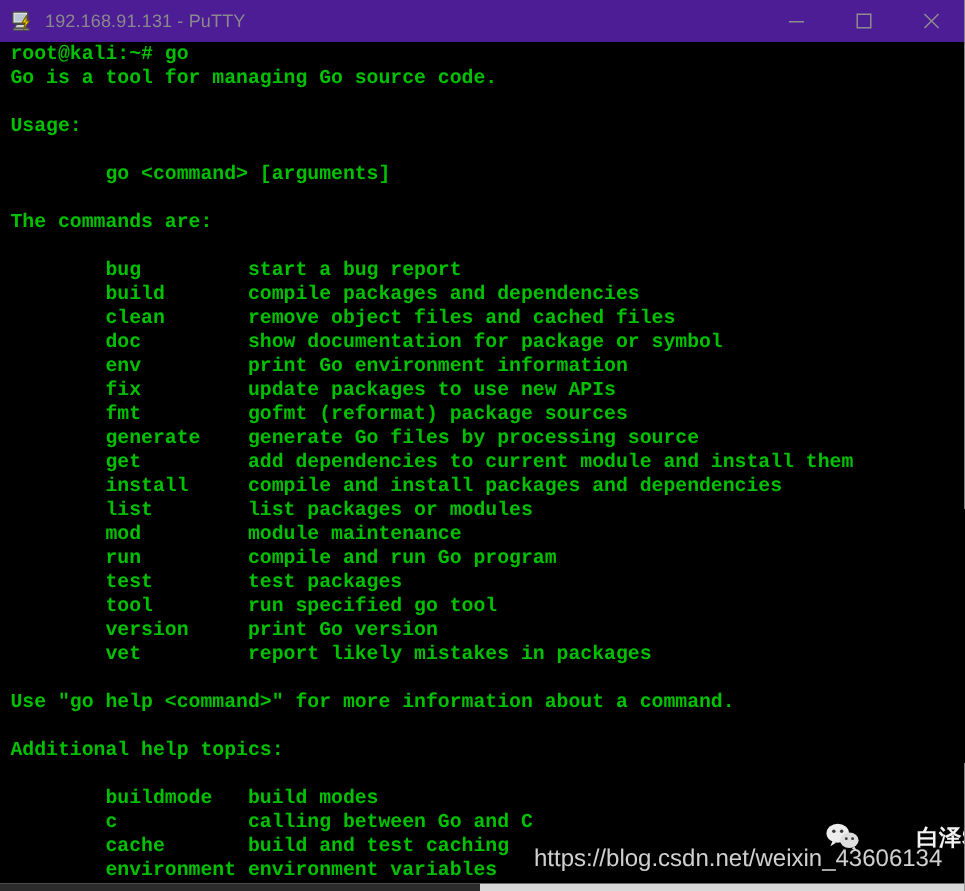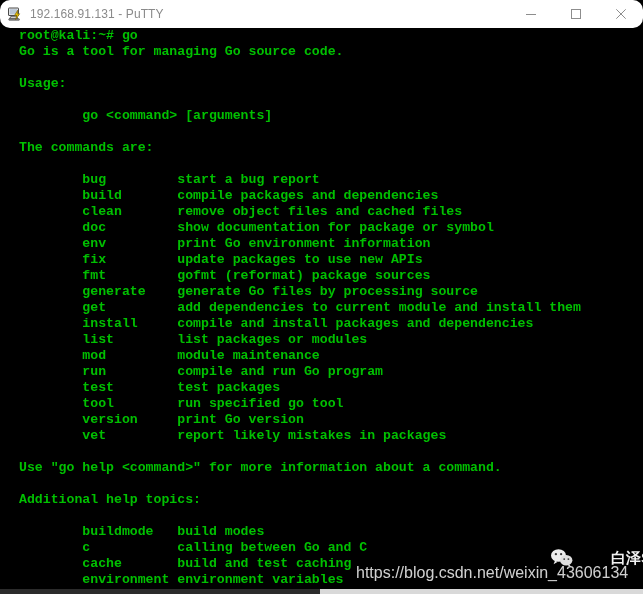--- a/index.html
+++ b/index.html
@@ -17,25 +17,24 @@
     overflow: hidden;
     background: #000000;
   }
 
   
   #titlebar {
     position: absolute;
     top: 0; left: 0;
     width: 643px;
     height: 28px;
-    background: #ffffff;
+    background: #4c1d95;
     display: flex;
     align-items: center;
     box-sizing: border-box;
-    border-radius: 10px;
   }
   #app-icon {
     width: 16px;
     height: 16px;
     margin-left: 7px;
     margin-right: 7px;
     flex: none;
     position: relative;
   }
   #title-text {
@@ -70,21 +69,21 @@
     background: #000000;
     overflow: hidden;
   }
   #term-text {
     font-family: "Liberation Mono", "DejaVu Sans Mono", monospace;
     font-size: 13.2px;
     line-height: 16px;
     color: #00c000;
     white-space: pre;
     margin: 0;
-    padding: 0 0 0 19px;
+    padding: 0 0 0 7px;
     letter-spacing: 0px;
     font-weight: bold;
     -webkit-font-smoothing: none;
   }
 
   
   #bottom-strip {
     position: absolute;
     left: 0;
     top: 589px;

